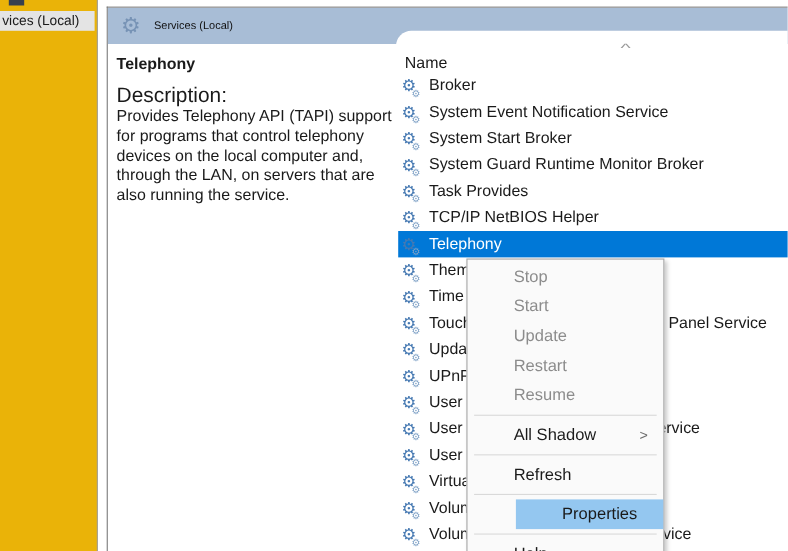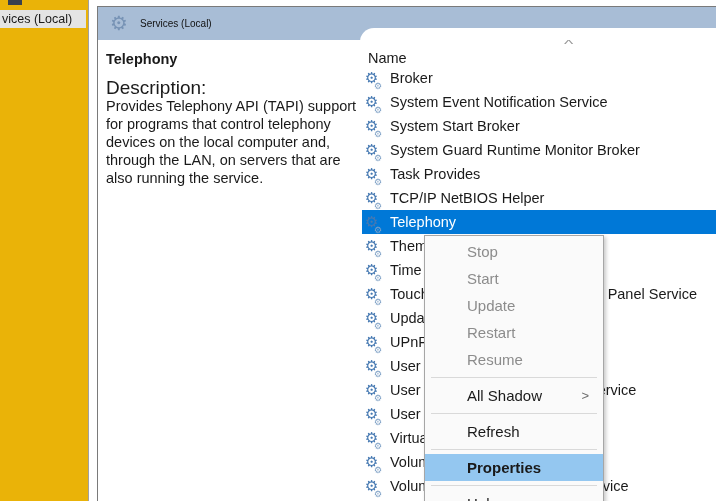--- a/index.html
+++ b/index.html
@@ -84,21 +84,21 @@
   .context-menu{
     position:absolute;left:424px;top:235px;width:180px;z-index:10;background:#fafafa;
     border:1px solid var(--menu-border);box-shadow:2px 2px 4px rgba(0,0,0,.22);
     padding-top:2px;box-sizing:border-box;
   }
   .menu-item{
     position:relative;height:27px;line-height:27px;padding-left:42px;
     font-size:15px;color:var(--text);white-space:nowrap;
   }
   .menu-item.is-disabled{color:var(--disabled-text);}
-  .menu-item.is-highlighted{background:var(--menu-highlight);font-weight:bold;}
+  .menu-item.is-highlighted{background:var(--menu-highlight);font-weight:normal;margin-left:44px;}
   .menu-item.is-separator{height:1px;background:var(--separator);margin:4px 6px;padding:0;overflow:hidden;}
   .submenu-arrow{display:none;}
   .menu-item.has-submenu .submenu-arrow{
     display:block;position:absolute;right:14px;top:0;line-height:27px;
     font-size:13px;color:#6e6e6e;
   }
 </style>
 </head>
 <body>
 

